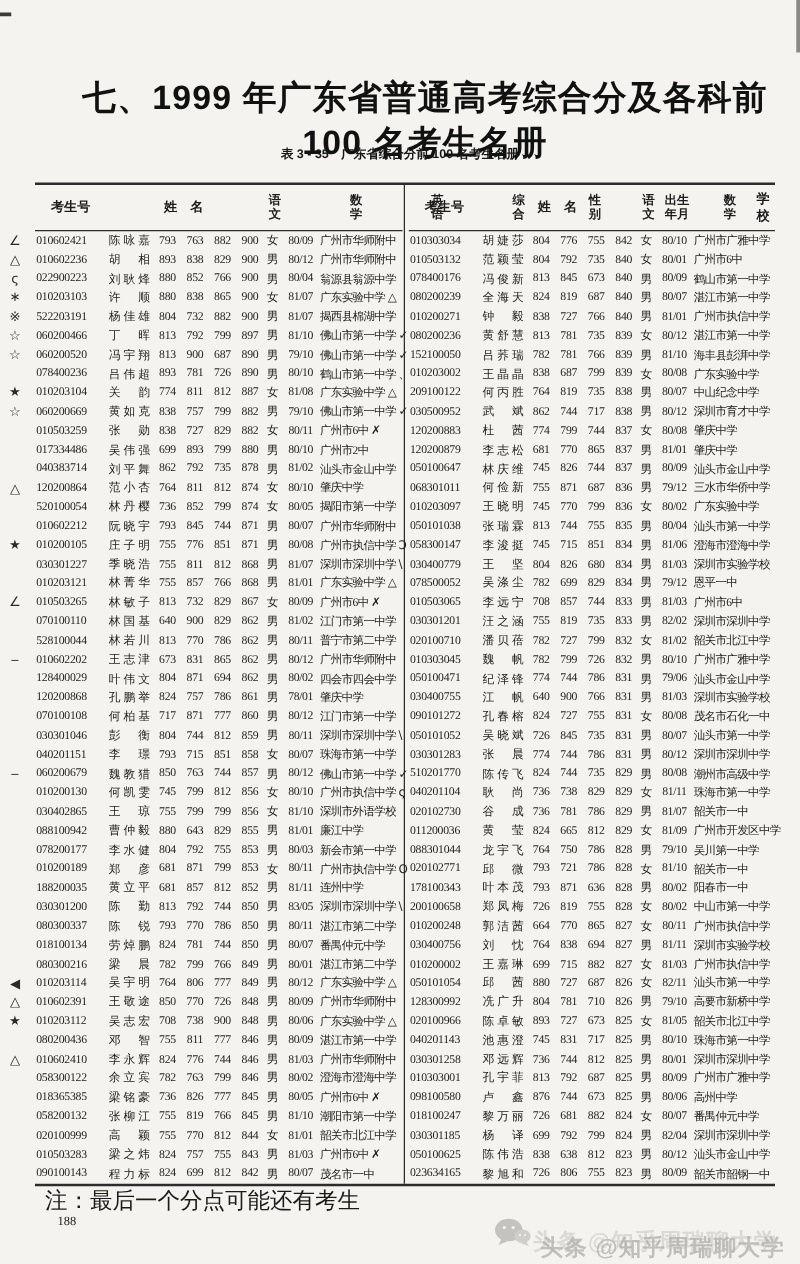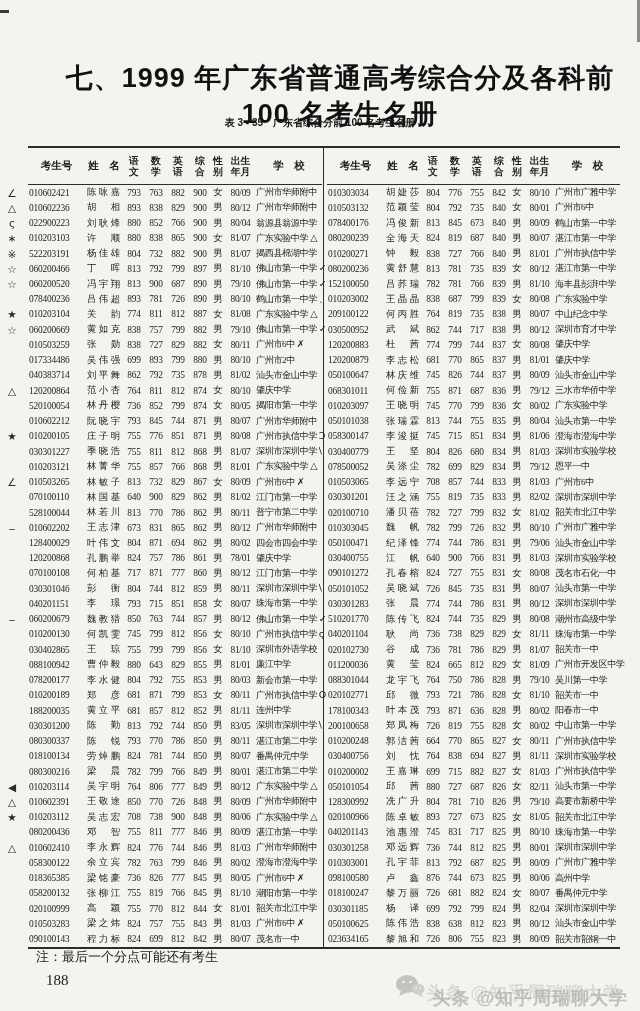--- a/index.html
+++ b/index.html
@@ -25,41 +25,41 @@
     position:absolute;top:146px;left:28px;width:592px;
     border-top:2px solid #2c2c2c;border-bottom:2px solid #2c2c2c;
     display:flex;background:transparent;
   }
   .half{width:296px;box-sizing:border-box;}
   .half.lefthalf{border-right:1.5px solid #2c2c2c;padding-right:1px;}
   .half.righthalf{padding-left:3px;}
   .thead{
     display:grid;grid-template-columns:57px 38px 22px 22px 22px 22px 14px 31px auto;
     align-items:center;height:36px;border-bottom:1.5px solid #2c2c2c;
-    font-size:10.5px;font-weight:bold;
+    font-size:10.5px;font-weight:bold;gap:43px;
   }
   .thead .h1{text-align:center;}
   .stack{display:flex;flex-direction:column;align-items:center;line-height:1.15;font-size:9.8px;}
   .trow{
     display:grid;grid-template-columns:57px 38px 22px 22px 22px 22px 14px 31px auto;
     align-items:center;height:15.24px;font-size:9.4px;position:relative;white-space:nowrap;
   }
   .c-no{text-align:left;padding-left:1px;letter-spacing:-0.2px;}
   .c-name{width:33px;margin-left:2px;text-align:justify;text-align-last:justify;overflow:hidden;}
   .c-score{text-align:center;letter-spacing:-0.2px;}
   .c-g{text-align:center;}
   .c-b{text-align:center;letter-spacing:-0.3px;}
   .c-school{font-size:9.2px;letter-spacing:-0.5px;overflow:visible;}
   .hand{font-family:"DejaVu Sans",sans-serif;font-size:9.5px;margin-left:2px;color:#222;}
   .marginmark{
     position:absolute;left:-27px;width:22px;text-align:center;
     font-family:"DejaVu Sans",sans-serif;font-size:10.5px;color:#2a2a2a;
   }
-  .note{position:absolute;top:948px;left:36px;font-size:13px;color:#1a1a1a;}
-  .pagenum{position:absolute;top:972px;left:46px;font-size:15px;color:#1a1a1a;}
+  .note{position:absolute;top:948px;left:36px;font-size:18px;color:#1a1a1a;}
+  .pagenum{position:absolute;top:972px;left:46px;font-size:10px;color:#1a1a1a;}
   .watermark{
     position:absolute;top:962px;right:12px;display:flex;align-items:center;gap:7px;
     font-family:"Liberation Sans","DejaVu Sans",sans-serif;
   }
   .wm-text{font-size:18px;color:#c0bfbd;font-weight:bold;letter-spacing:1px;position:relative;margin-top:24px;}
   .wm-echo{
     position:absolute;left:-6px;top:-5px;color:rgba(176,176,172,0.38);
     font-size:18px;font-weight:bold;letter-spacing:1px;white-space:nowrap;
   }
   .wm-icon{width:30px;height:24px;flex:0 0 auto;}

